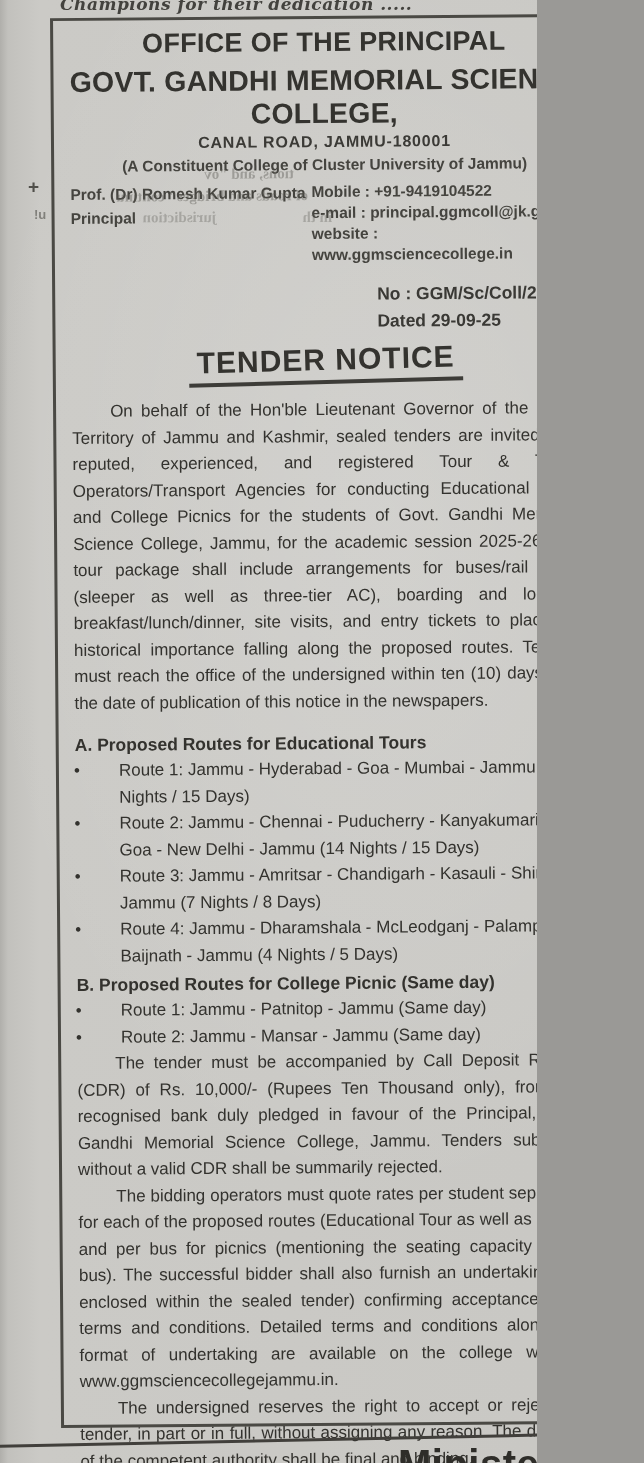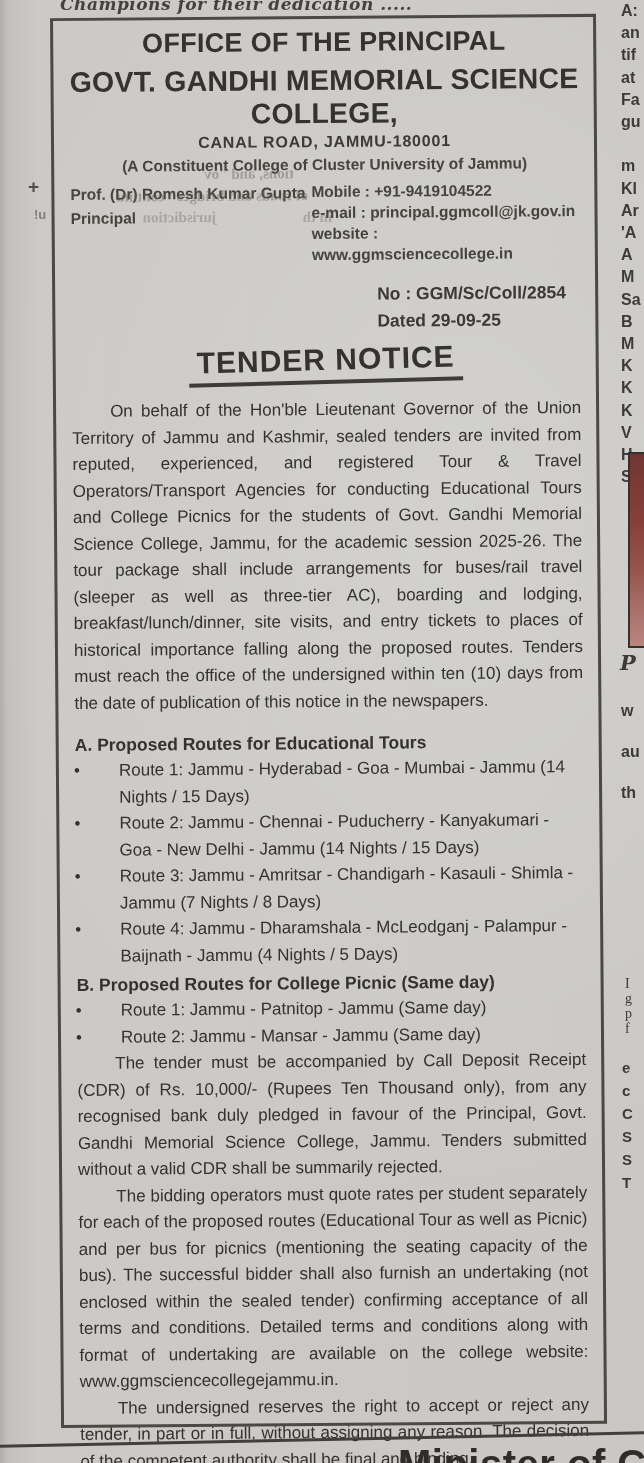--- a/index.html
+++ b/index.html
@@ -1,17 +1,17 @@
 <!DOCTYPE html>
 <html><head>
 <meta charset="utf-8">
 <style>
   html,body{margin:0;padding:0;background:#9a9996;}
   .page{
-    position:relative;width:644px;height:1463px;overflow:hidden;
+    position:relative;width:537px;height:1463px;overflow:hidden;
     background:
       radial-gradient(130% 80% at 72% 35%, rgba(255,255,255,.16), rgba(255,255,255,0) 60%),
       linear-gradient(90deg,#b0afab 0px,#c2c1bd 8px,#cbcac6 40px,#c9c8c4 100%);
     font-family:"Liberation Sans",sans-serif;color:#2f2e2b;
   }
   
   .masthead{
     position:absolute;top:-6px;left:60px;width:560px;
     font-family:"DejaVu Serif",serif;font-style:italic;font-weight:bold;
     font-size:17px;color:#43423e;letter-spacing:.5px;white-space:nowrap;

